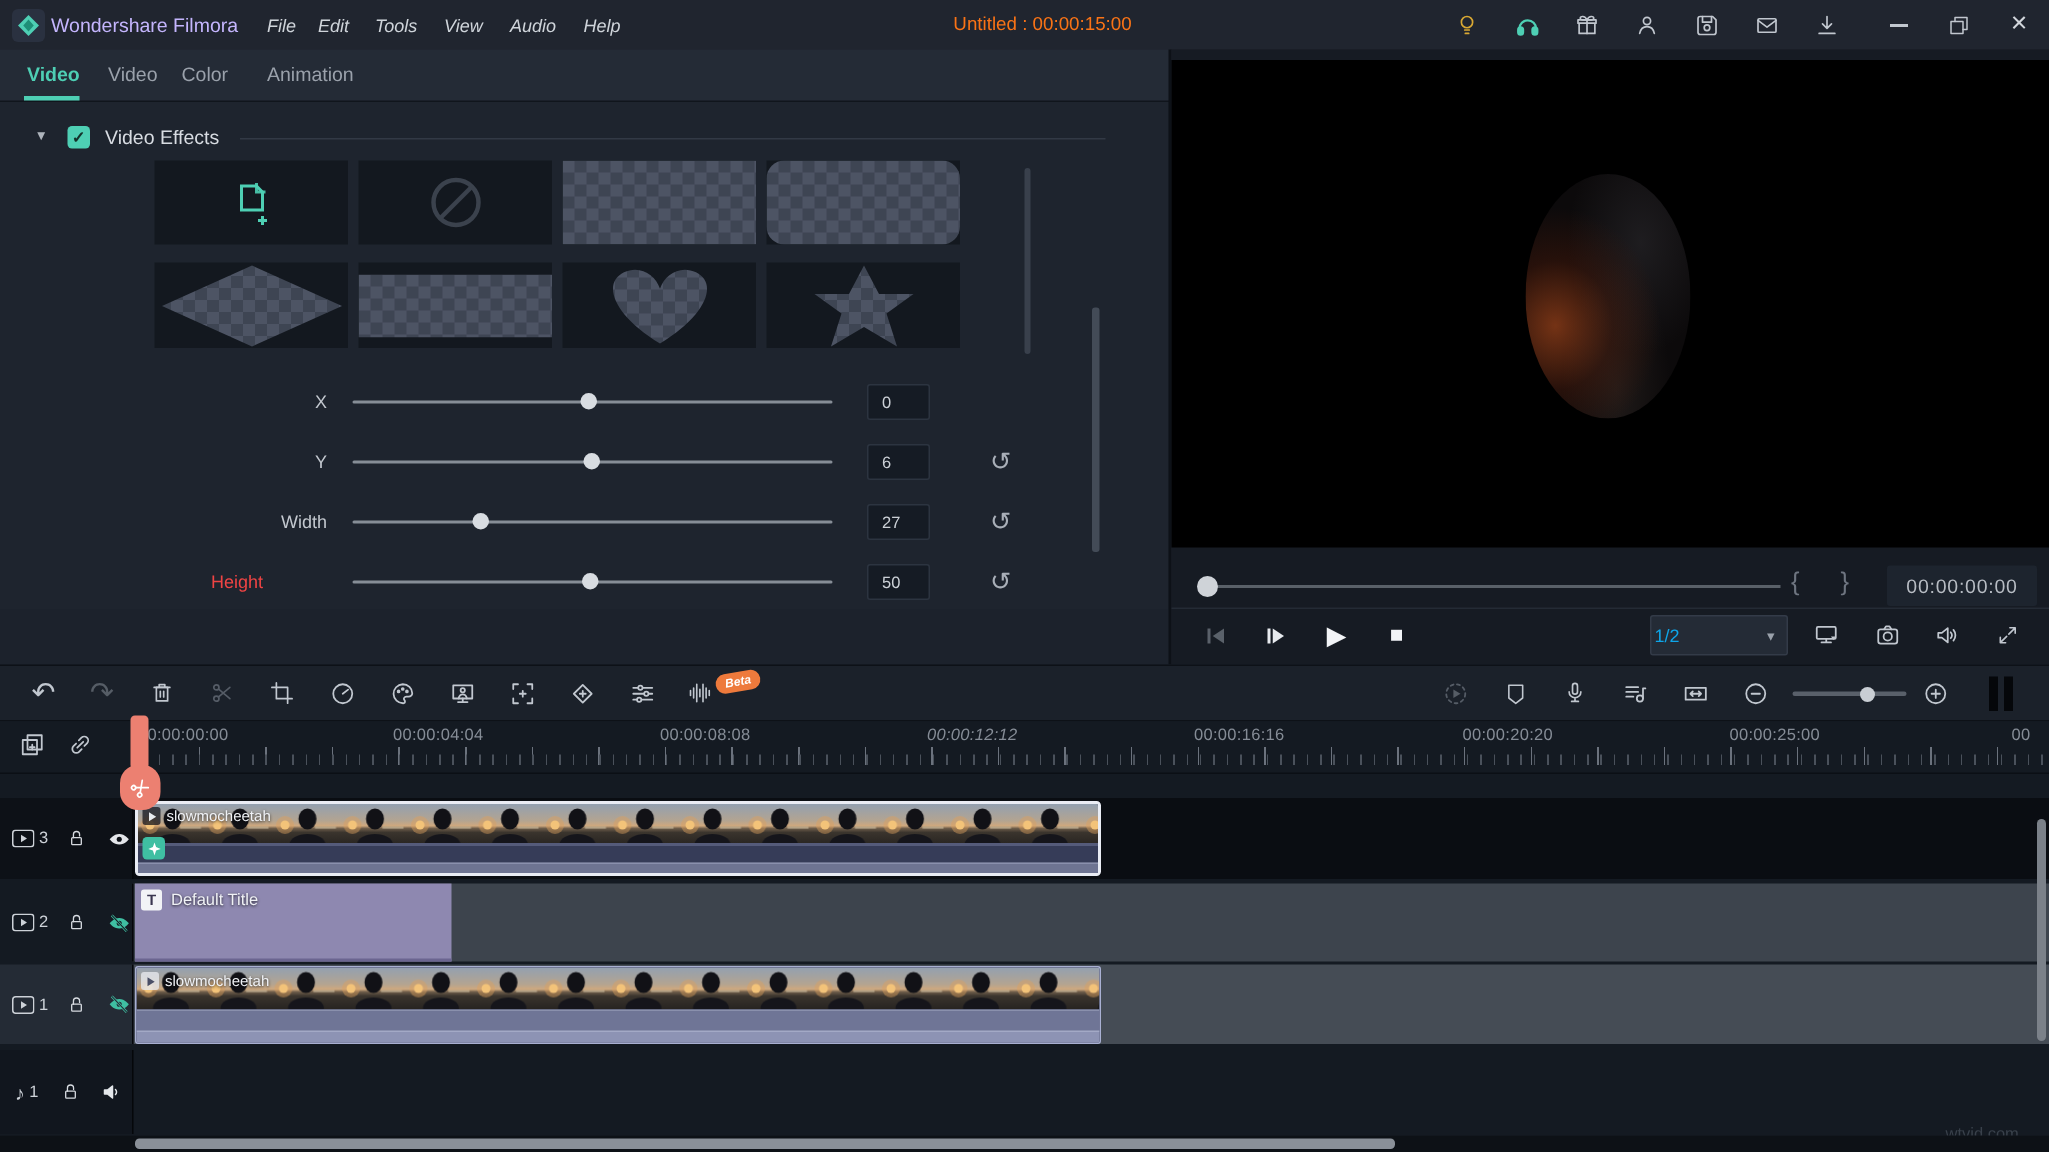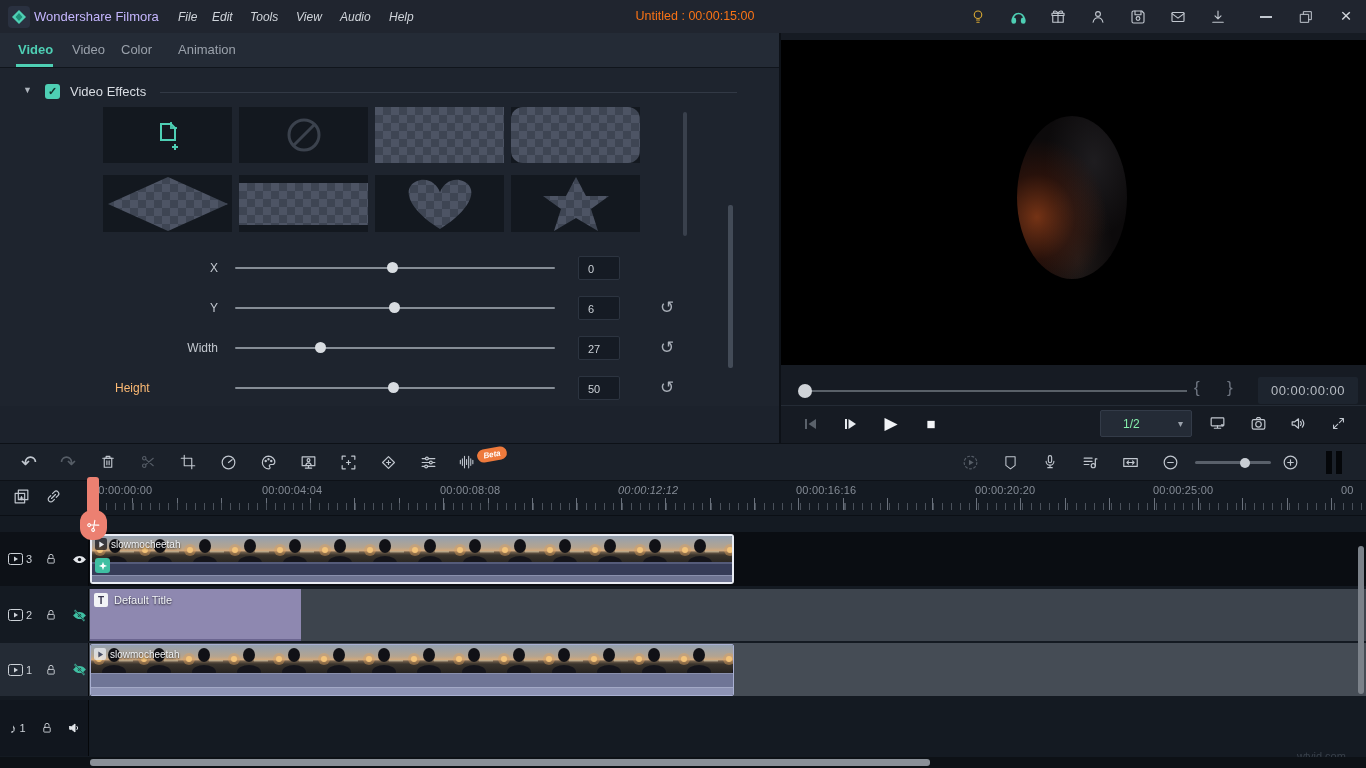--- a/index.html
+++ b/index.html
@@ -214,21 +214,21 @@
     <div class="ab" style="left:0;top:266px;width:760px;height:30px;">
       <span class="ab" style="left:98px;top:7px;width:120px;text-align:right;color:#c3c8cf;">Width</span>
       <div class="slider-track" style="left:235px;top:13px;width:320px;">
         <div class="slider-handle" style="left:80px;"></div>
         </div>
       <div class="valbox" style="left:578px;top:2px;">27</div>
       <span class="ab reset-glyph" style="left:660px;top:3px;">↺</span>
     </div>
 
     <div class="ab" style="left:0;top:306px;width:760px;height:30px;">
-      <span class="ab" style="left:115px;top:7px;width:120px;text-align:left;color:#fdba74;">Height</span>
+      <span class="ab" style="left:98px;top:7px;width:120px;text-align:center;color:#ef4444;">Height</span>
       <div class="slider-track" style="left:235px;top:13px;width:320px;">
         <div class="slider-handle" style="left:153px;"></div>
         </div>
       <div class="valbox" style="left:578px;top:2px;">50</div>
       <span class="ab reset-glyph" style="left:660px;top:3px;">↺</span>
     </div>
   </div>
 
 
   <div class="ab" style="left:779px;top:33px;width:2px;height:410px;background:#0d1117;"></div>
@@ -260,21 +260,21 @@
         </div>
       <div class="ab ctr" style="left:58px;top:6px;width:24px;height:24px;">
         <svg width="16" height="16" viewBox="0 0 16 16">
             <rect x="2" y="3" width="2" height="10" fill="#e8ebef"></rect>
             <polygon points="5.5,3 5.5,13 13,8" fill="#e8ebef"></polygon>
           </svg>
         </div>
       <div class="ab ctr" style="left:97px;top:4px;width:26px;height:26px;font-size:17px;color:#f2f4f7;">▶</div>
       <div class="ab ctr" style="left:137px;top:4px;width:26px;height:26px;font-size:15px;color:#f2f4f7;">■</div>
       <div class="ab fx" style="left:319px;top:4px;width:92px;height:27px;background:#242b36;border:1px solid #333b48;border-radius:2px;box-sizing:border-box;">
-        <span style="margin-left:22px;font-size:12px;color:#86efac;">1/2</span>
+        <span style="margin-left:2px;font-size:12px;color:#0ea5e9;">1/2</span>
         <span style="margin-left:auto;margin-right:8px;font-size:10px;color:#9aa1ab;">▾</span>
       </div>
       <div class="ab ctr" style="left:424px;top:5px;width:24px;height:24px;">
         <svg width="19" height="19" viewBox="0 0 24 24" class="ico">
             <rect x="4" y="5" width="16" height="10" rx="1"></rect>
             <path d="M12 15v3M8 18h8"></path>
             <polygon points="16,13 20,13 18,16" fill="#c1c7cf" stroke="none"></polygon>
           </svg>
         </div>
       <div class="ab ctr" style="left:465px;top:5px;width:24px;height:24px;">

